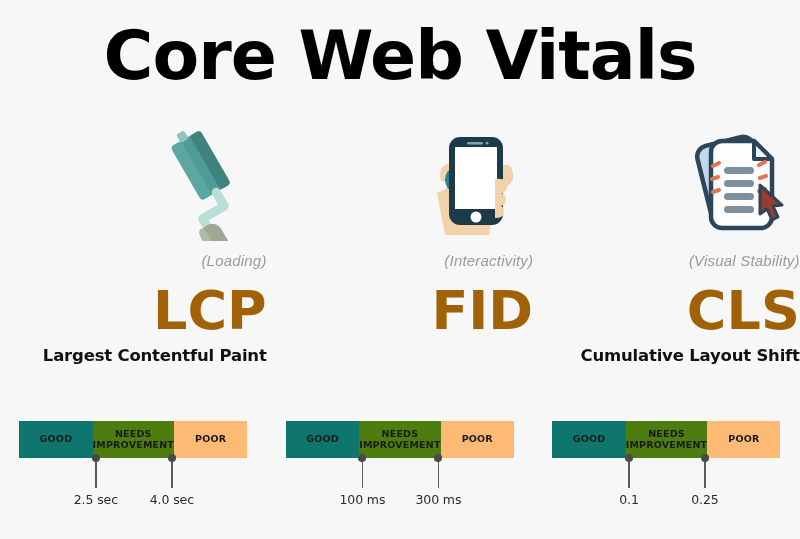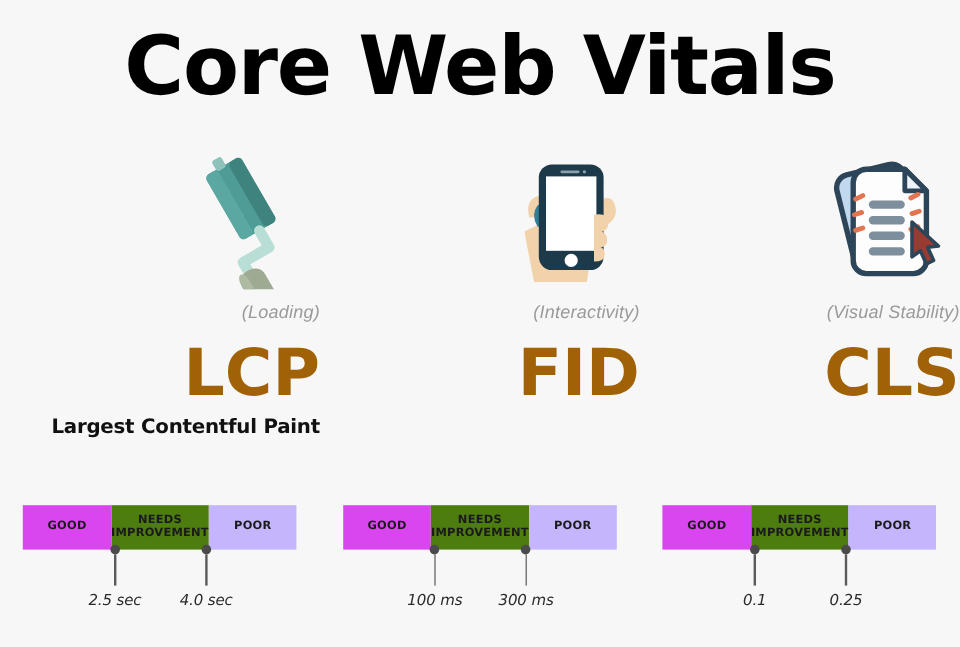--- a/index.html
+++ b/index.html
@@ -113,23 +113,23 @@
     align-items: center;
     justify-content: center;
     text-align: center;
     font-family: "DejaVu Sans", sans-serif;
     font-size: 9.5px;
     font-weight: bold;
     color: #1a1a1a;
     line-height: 1.12;
     letter-spacing: 0.2px;
   }
-  .seg-good   { background: #d946ef; }
+  .seg-good   { background: #0f766e; }
   .seg-needs  { background: #4d7c0f; }
-  .seg-poor   { background: #c4b5fd; }
+  .seg-poor   { background: #fdba74; }
 
   .ticks {
     position: relative;
     width: 228px;
     height: 56px;
   }
   .tick {
     position: absolute;
     top: -4px;
     width: 1px;
@@ -148,21 +148,20 @@
     height: 26px;
     background: #5a5a5a;
   }
   .tick-label {
     margin-top: 4px;
     white-space: nowrap;
     font-family: "DejaVu Sans", sans-serif;
     font-size: 12.5px;
     color: #2b2b2b;
     letter-spacing: -0.1px;
-    font-style: italic;
   }
   .tick-1 { left: 76px; }
   .tick-2 { left: 152px; }
 
   
   .watermark {
     position: absolute;
     right: 14px;
     bottom: 2px;
     font-family: "DejaVu Sans", sans-serif;
@@ -261,20 +260,21 @@
             <line x1="77" y1="42" x2="83" y2="39"></line>
             <line x1="78" y1="55" x2="84" y2="53"></line>
             <line x1="77" y1="68" x2="83" y2="66"></line>
           </g>
 
           <path d="M78 62 l22 20 l-9 1 l5 11 l-6 3 l-5 -11 l-7 5 z" fill="#9a3b32" stroke="#2d4558" stroke-width="3" stroke-linejoin="round"></path>
         </svg>
       </div>
       <div class="aspect-label">(Visual Stability)</div>
       <div class="metric-abbr">CLS</div>
+      <div class="metric-name">Cumulative Layout Shift</div>
     </div>
 
   </div>
 
   <div class="scales">
 
     <div class="scale-col">
       <div class="scale-bar">
         <div class="seg seg-good">GOOD</div>
         <div class="seg seg-needs">NEEDS IMPROVEMENT</div>

